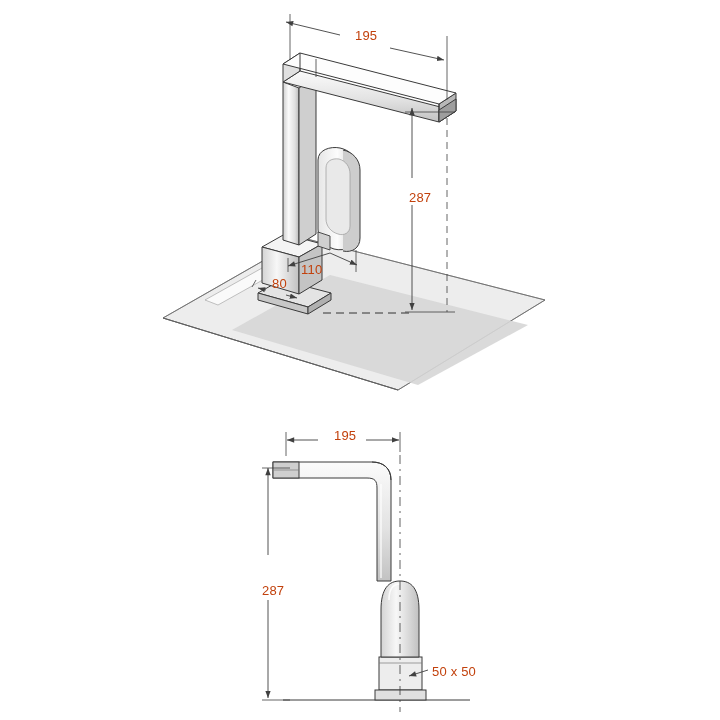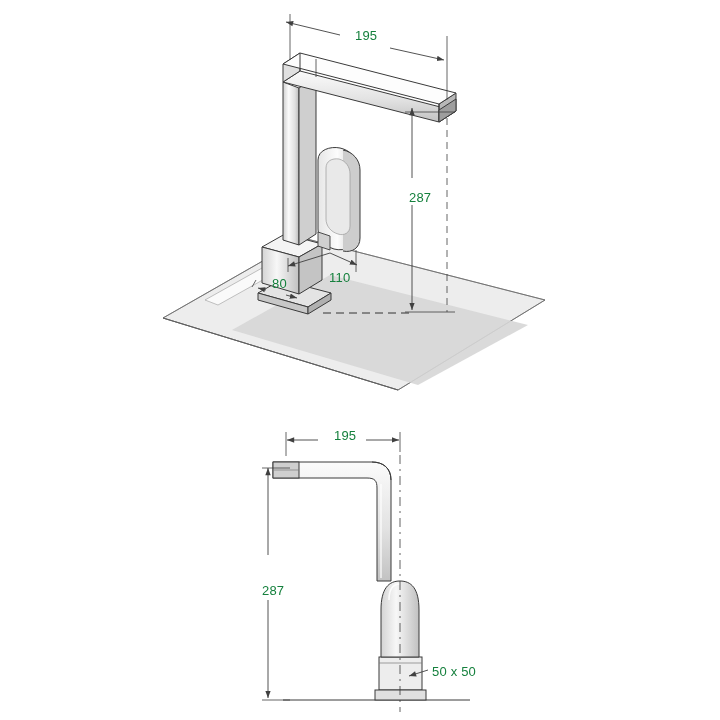--- a/index.html
+++ b/index.html
@@ -25,21 +25,21 @@
     position: absolute;
     left: 0;
     top: 0;
     width: 720px;
     height: 720px;
   }
   .dim-label {
     position: absolute;
     font-family: "Liberation Sans", sans-serif;
     font-size: 13px;
-    color: #15803d;
+    color: #c2410c;
     white-space: nowrap;
     letter-spacing: 0.2px;
   }
 </style>
 </head>
 <body>
 
 <div id="stage">
 
   <svg class="drawing" viewBox="0 0 720 720">
@@ -195,19 +195,19 @@
 
       <g>
         <path d="M409,676 L428,670" stroke="#404040" stroke-width="0.9" fill="none" marker-start="url(#arrStart)"></path>
       </g>
     </g>
   </svg>
 
   <div class="dim-label" style="left:355px; top:28px;">195</div>
   <div class="dim-label" style="left:409px; top:190px;">287</div>
   <div class="dim-label" style="left:272px; top:276px;">80</div>
-  <div class="dim-label" style="left:301px; top:270px;padding-left:28px;">110</div>
+  <div class="dim-label" style="left:301px; top:262px;">110</div>
 
   <div class="dim-label" style="left:334px; top:428px;">195</div>
   <div class="dim-label" style="left:262px; top:583px;">287</div>
   <div class="dim-label" style="left:432px; top:664px;">50 x 50</div>
 
 </div>
 
 </body></html>

